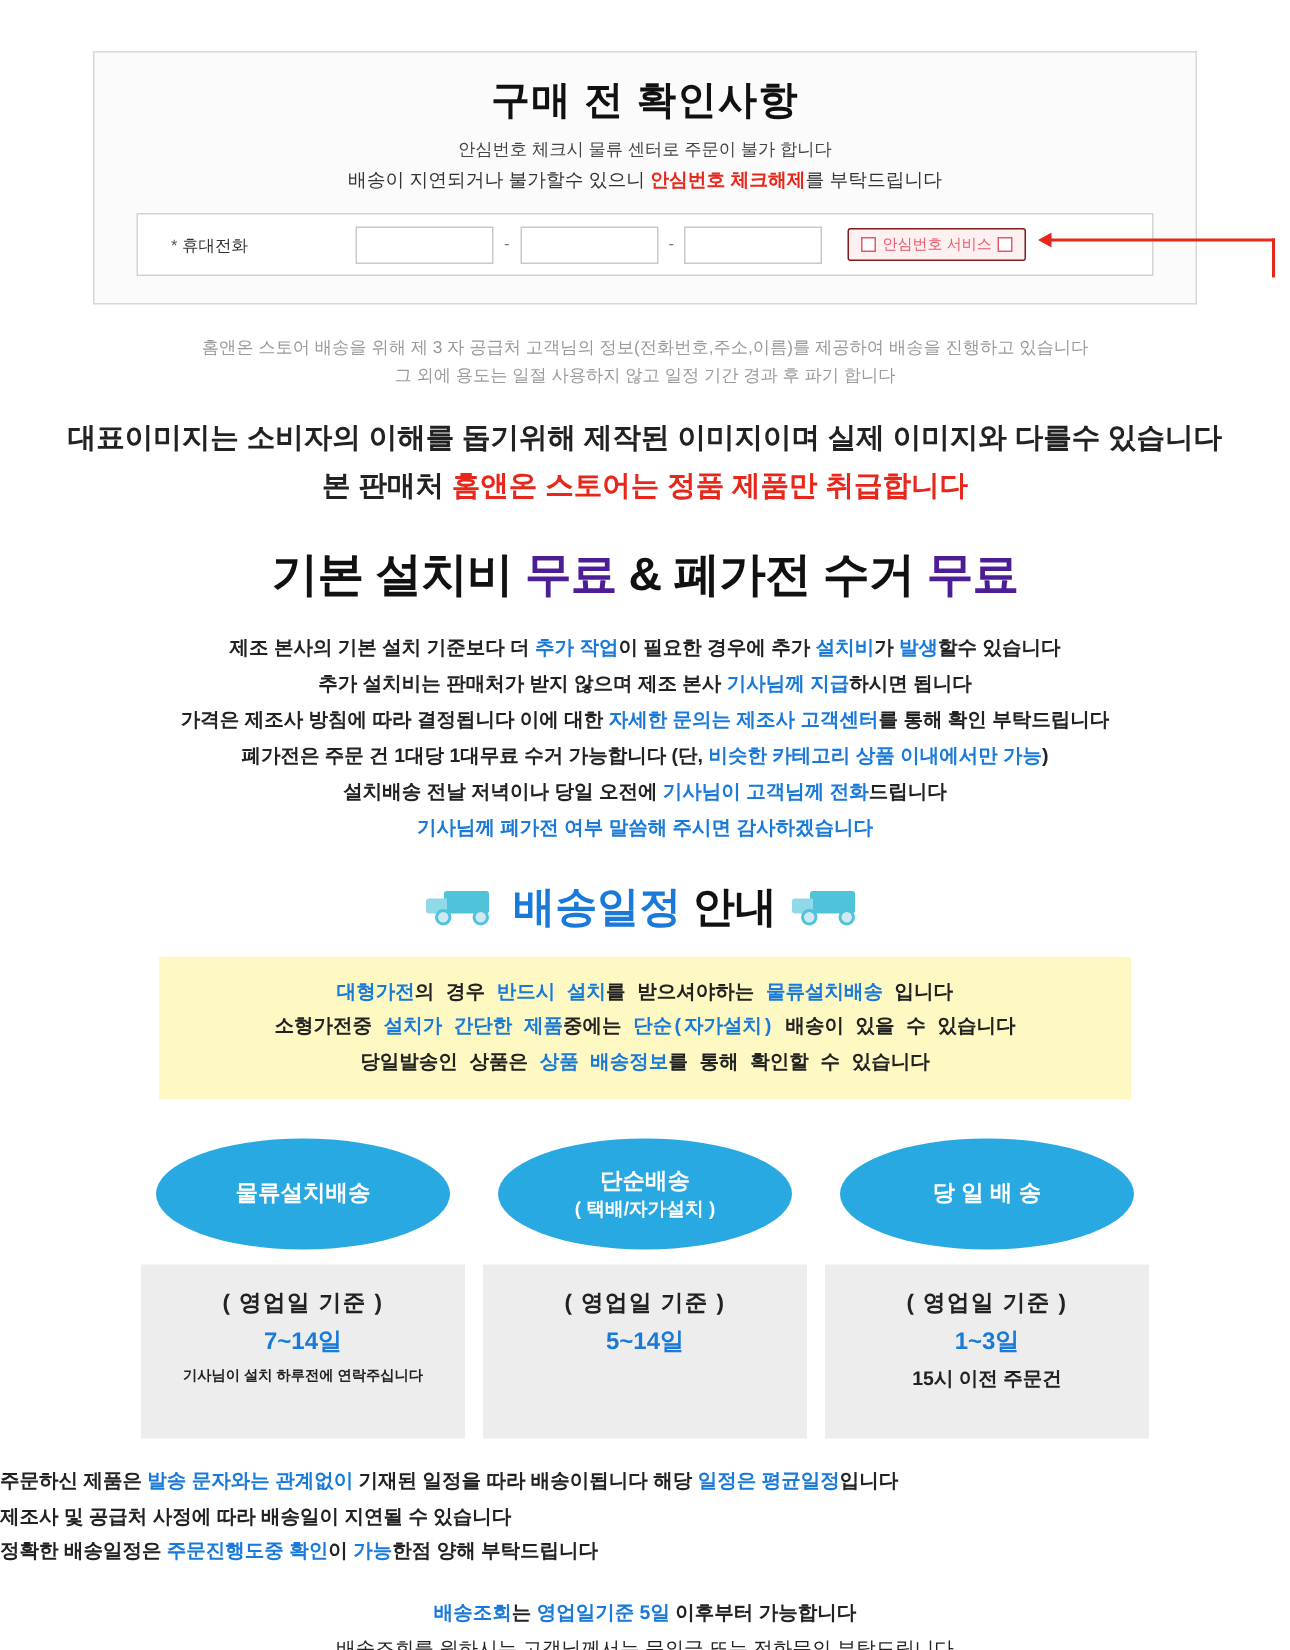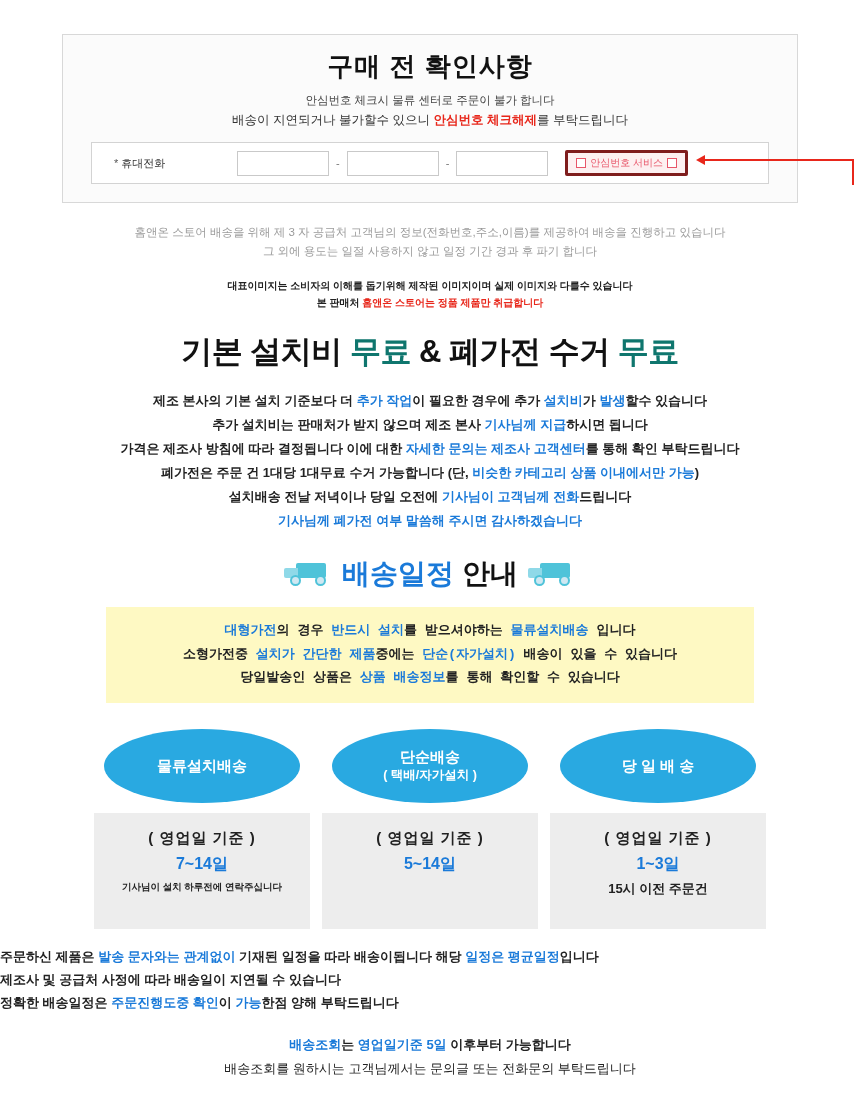--- a/index.html
+++ b/index.html
@@ -76,21 +76,21 @@
     background: #fff;
     margin: 0 3px;
   }
   .dash {
     font-size: 11px;
     color: #777;
     margin: 0 4px;
   }
   .safe-box {
     margin-left: 14px;
-    border: 3px solid #7f1d1d;
+    border: 1px solid #7f1d1d;
     background: #fdf0f1;
     color: #e8566a;
     font-size: 10px;
     padding: 3px 8px;
     display: flex;
     align-items: center;
     gap: 4px;
     border-radius: 2px;
   }
   .chk {
@@ -136,36 +136,36 @@
     text-align: center;
     font-size: 11.5px;
     color: #9a9a9a;
     line-height: 1.65;
   }
 
   
   .notice {
     margin-top: 16px;
     text-align: center;
-    font-size: 10px;
+    font-size: 19px;
     color: #222;
     font-weight: bold;
     line-height: 1.7;
   }
 
   
   .headline {
     margin-top: 20px;
     text-align: center;
     font-size: 31px;
     font-weight: bold;
     color: #111;
     letter-spacing: -0.5px;
   }
-  .headline .free { color: #0f766e; }
+  .headline .free { color: #4c1d95; }
 
   
   .install {
     margin-top: 16px;
     text-align: center;
     font-size: 13px;
     color: #222;
     line-height: 1.85;
     font-weight: bold;
   }

